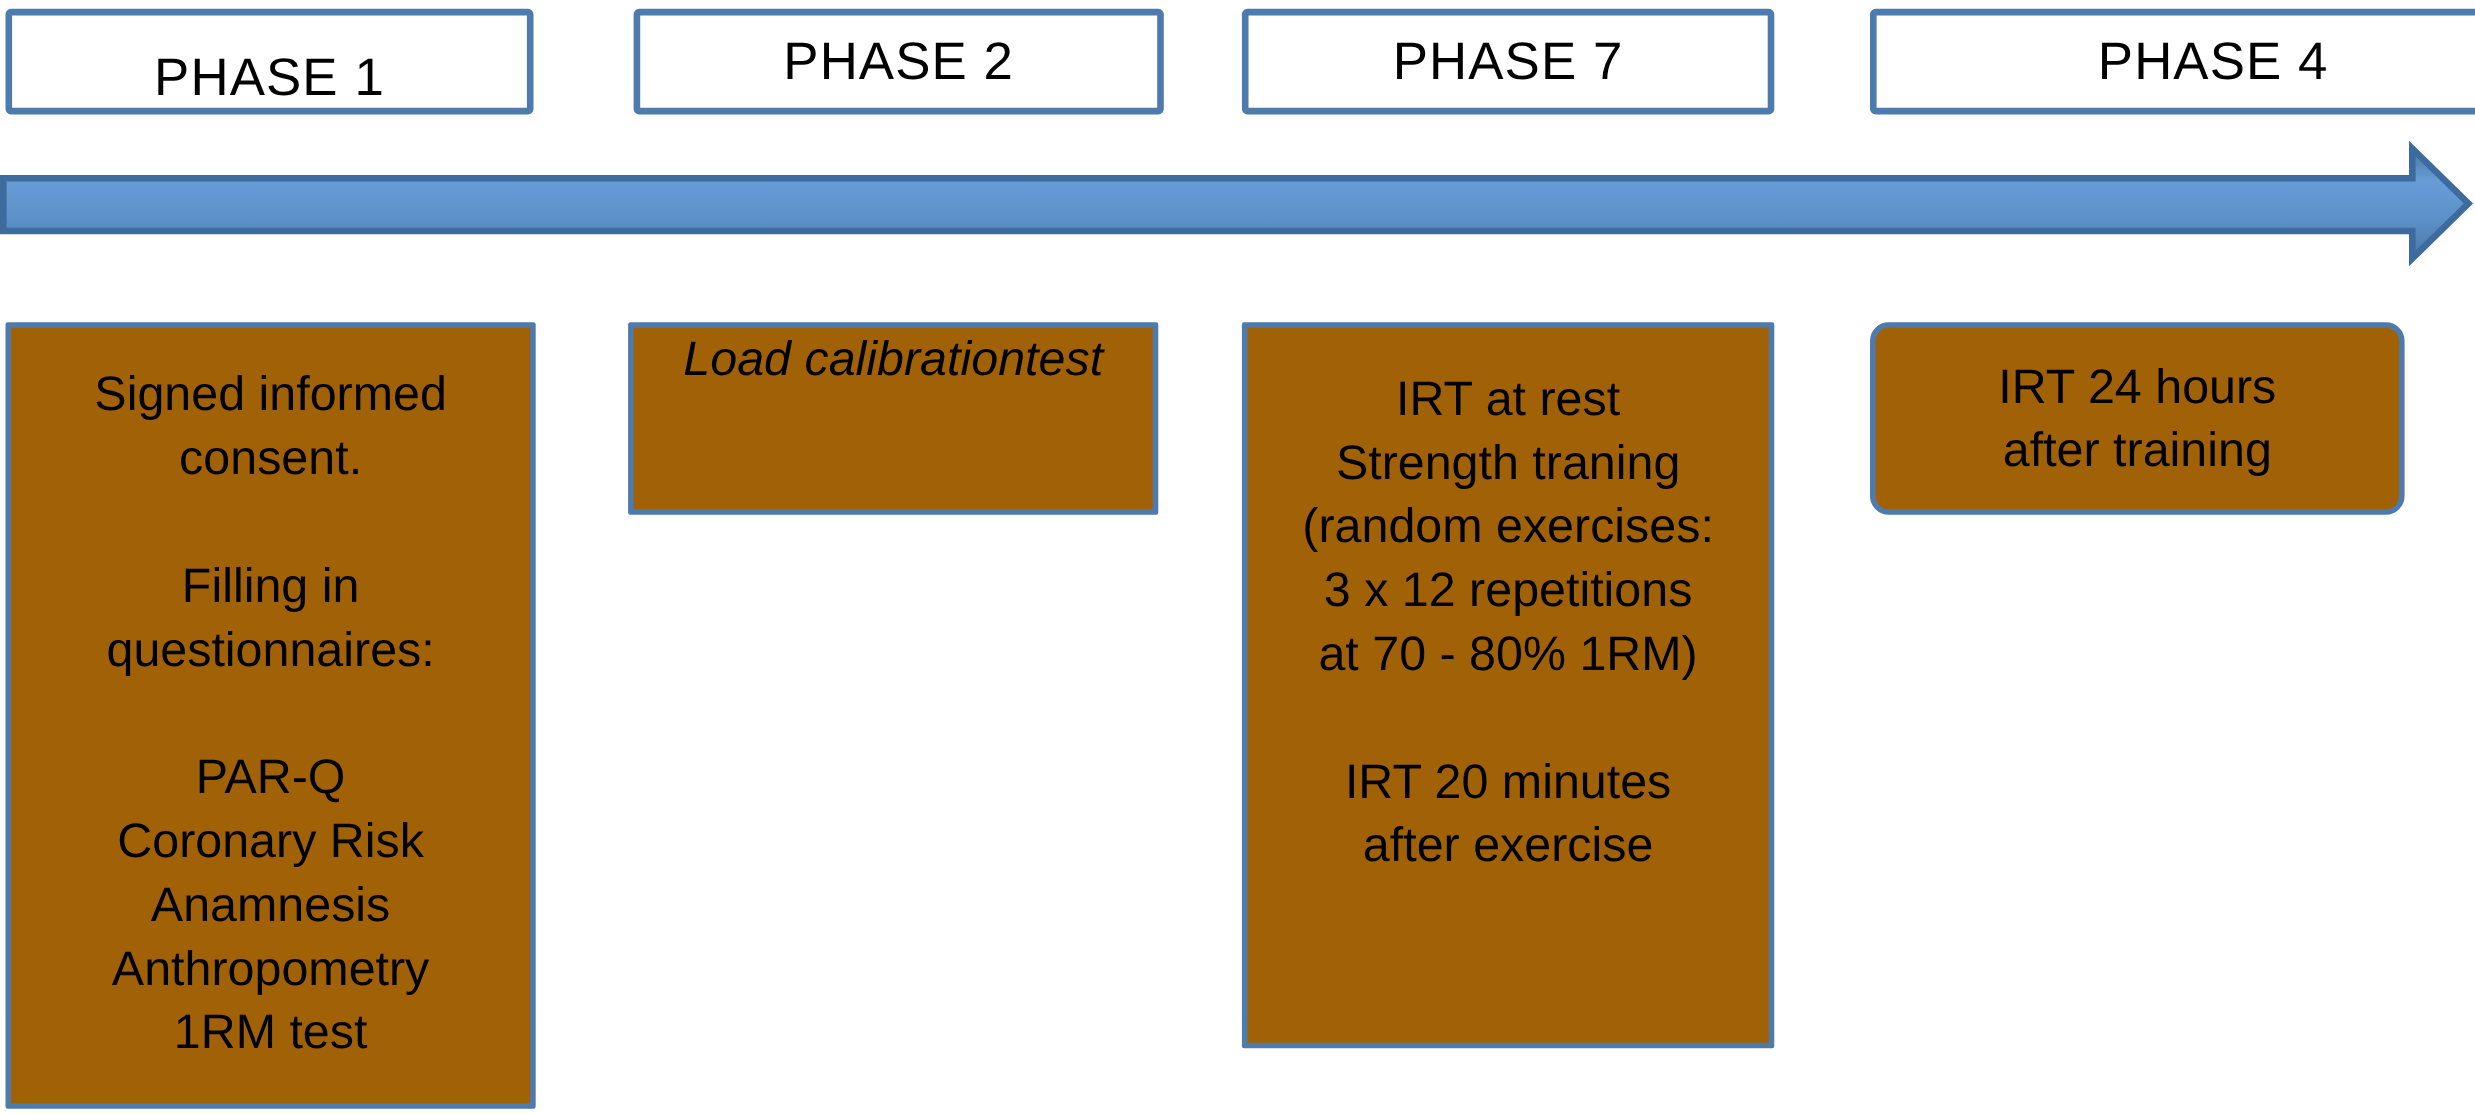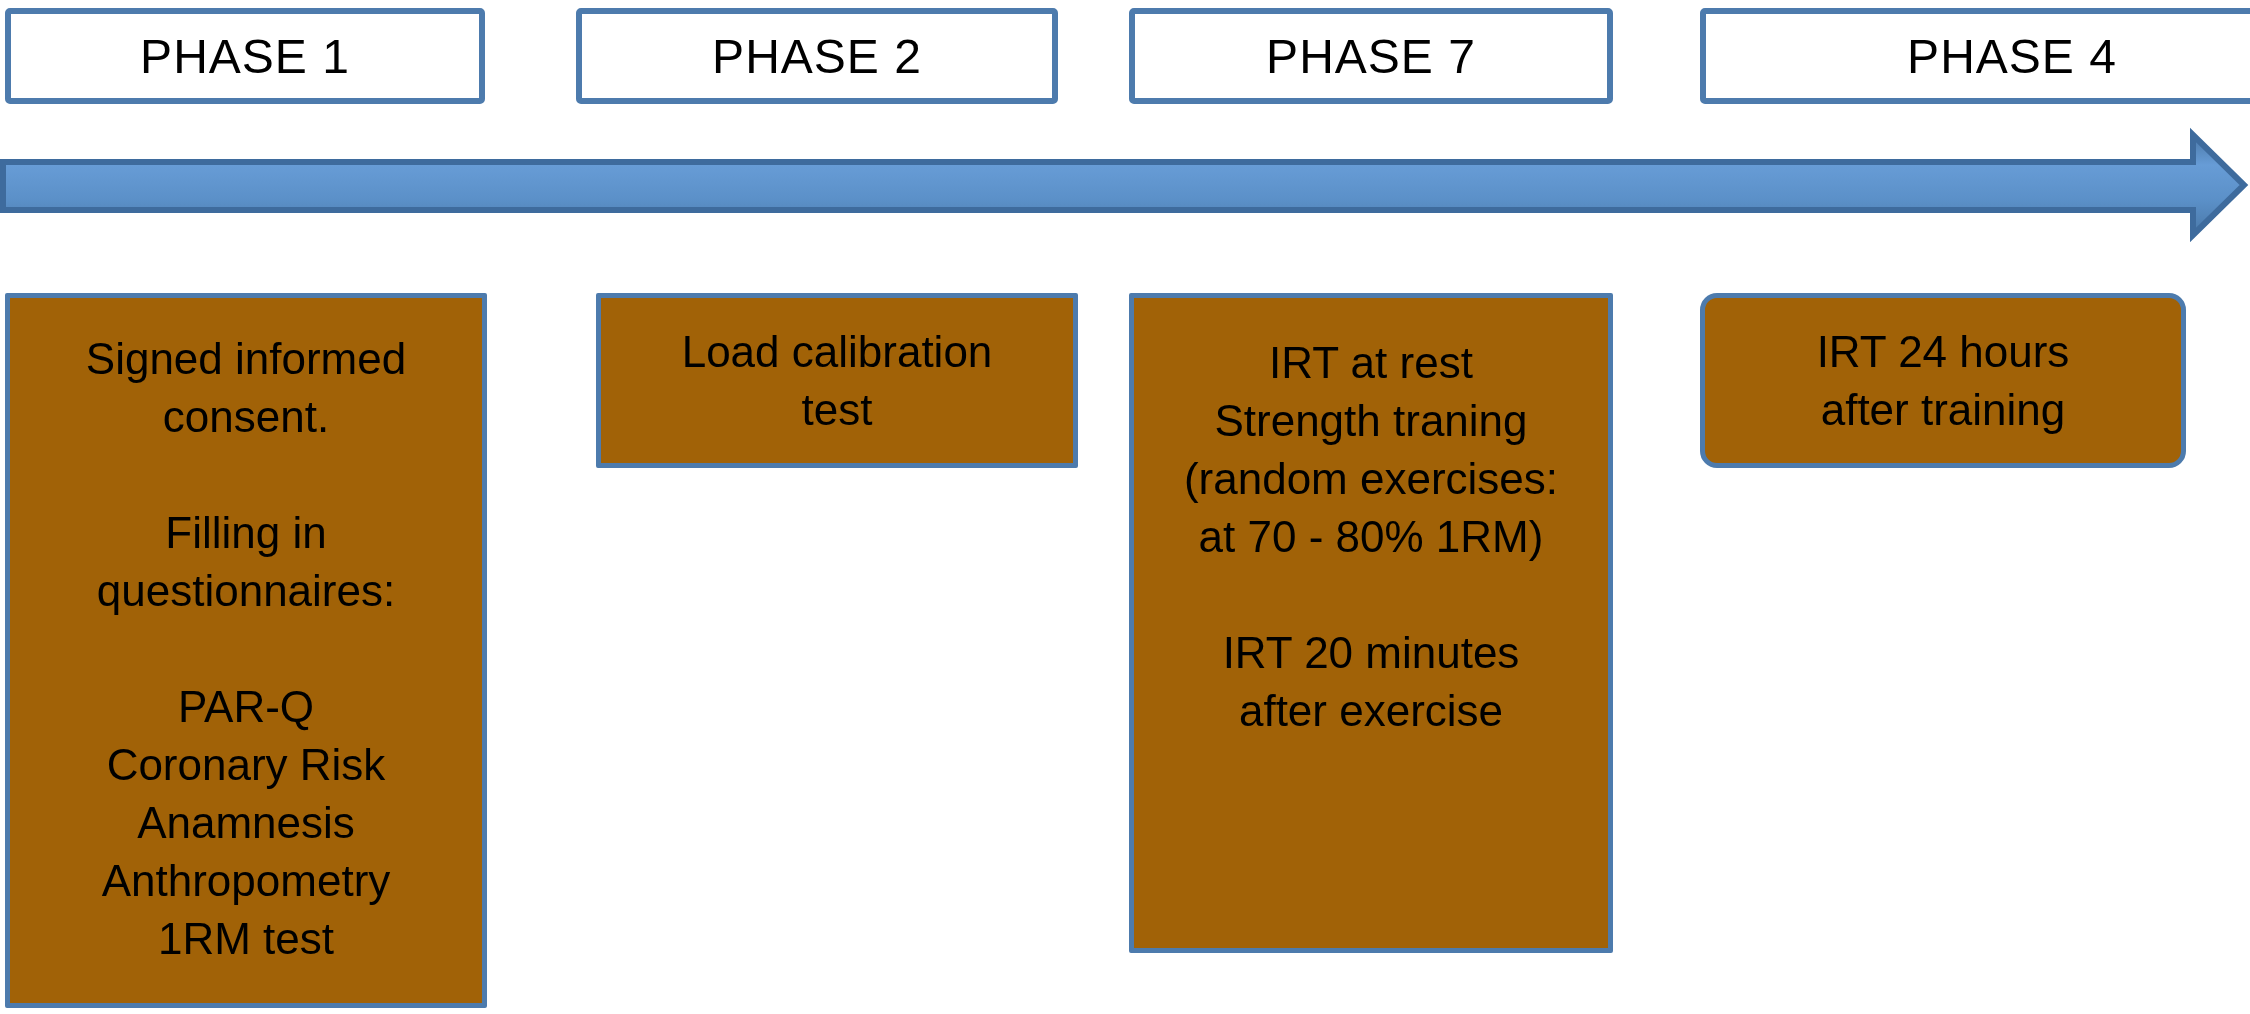--- a/index.html
+++ b/index.html
@@ -30,21 +30,21 @@
     border: 6px solid var(--box-border, #4d7bad);
     border-radius: 5px;
     background: #ffffff;
     display: flex;
     align-items: center;
     justify-content: center;
     font-size: 48px;
     letter-spacing: 1px;
     white-space: nowrap;
   }
-  .ph1 { left: 5px;    width: 480px; }
+  .ph1 { left: 5px;    width: 480px; align-items: flex-end; }
   .ph2 { left: 576px;  width: 482px; }
   .ph3 { left: 1129px; width: 484px; }
   .ph4 { left: 1700px; width: 576px; padding-left: 48px; }
 
   
   .timeline-arrow {
     position: absolute;
     left: 0;
     top: 105px;
     width: 2250px;
@@ -59,22 +59,22 @@
     box-sizing: border-box;
     border: 5px solid var(--box-border, #4d7bad);
     border-radius: 2px;
     background: #a16207;
     font-size: 44px;
     line-height: 58px;
     text-align: center;
     overflow: hidden;
   }
   .pc1 { left: 5px;    width: 482px; height: 715px; padding-top: 32px; }
-  .pc2 { left: 596px;  width: 482px; height: 175px;
-         display: flex; flex-direction: column; justify-content: center; }
+  .pc2 { left: 571px;  width: 482px; height: 175px;
+         display: flex; flex-direction: row; justify-content: center; font-style: italic; }
   .pc3 { left: 1129px; width: 484px; height: 660px; padding-top: 36px; }
   .pc4 { left: 1700px; width: 486px; height: 175px;
          display: flex; flex-direction: column; justify-content: center; border-radius: 17px; }
 
   .line { min-height: 58px; }
 </style>
 </head>
 <body style="color: rgb(0, 0, 0); background: rgb(255, 255, 255);">
 
 <div class="canvas">
@@ -118,20 +118,21 @@
       <div class="line">1RM test</div>
     </div>
   <div class="phase-content pc2">
       <div class="line">Load calibration</div>
       <div class="line">test</div>
     </div>
   <div class="phase-content pc3">
       <div class="line">IRT at rest</div>
       <div class="line">Strength traning</div>
       <div class="line">(random exercises:</div>
+      <div class="line">3 x 12 repetitions</div>
       <div class="line">at 70 - 80% 1RM)</div>
       <div class="line blank">&nbsp;</div>
       <div class="line">IRT 20 minutes</div>
       <div class="line">after exercise</div>
     </div>
   <div class="phase-content pc4">
       <div class="line">IRT 24 hours</div>
       <div class="line">after training</div>
     </div>
 

